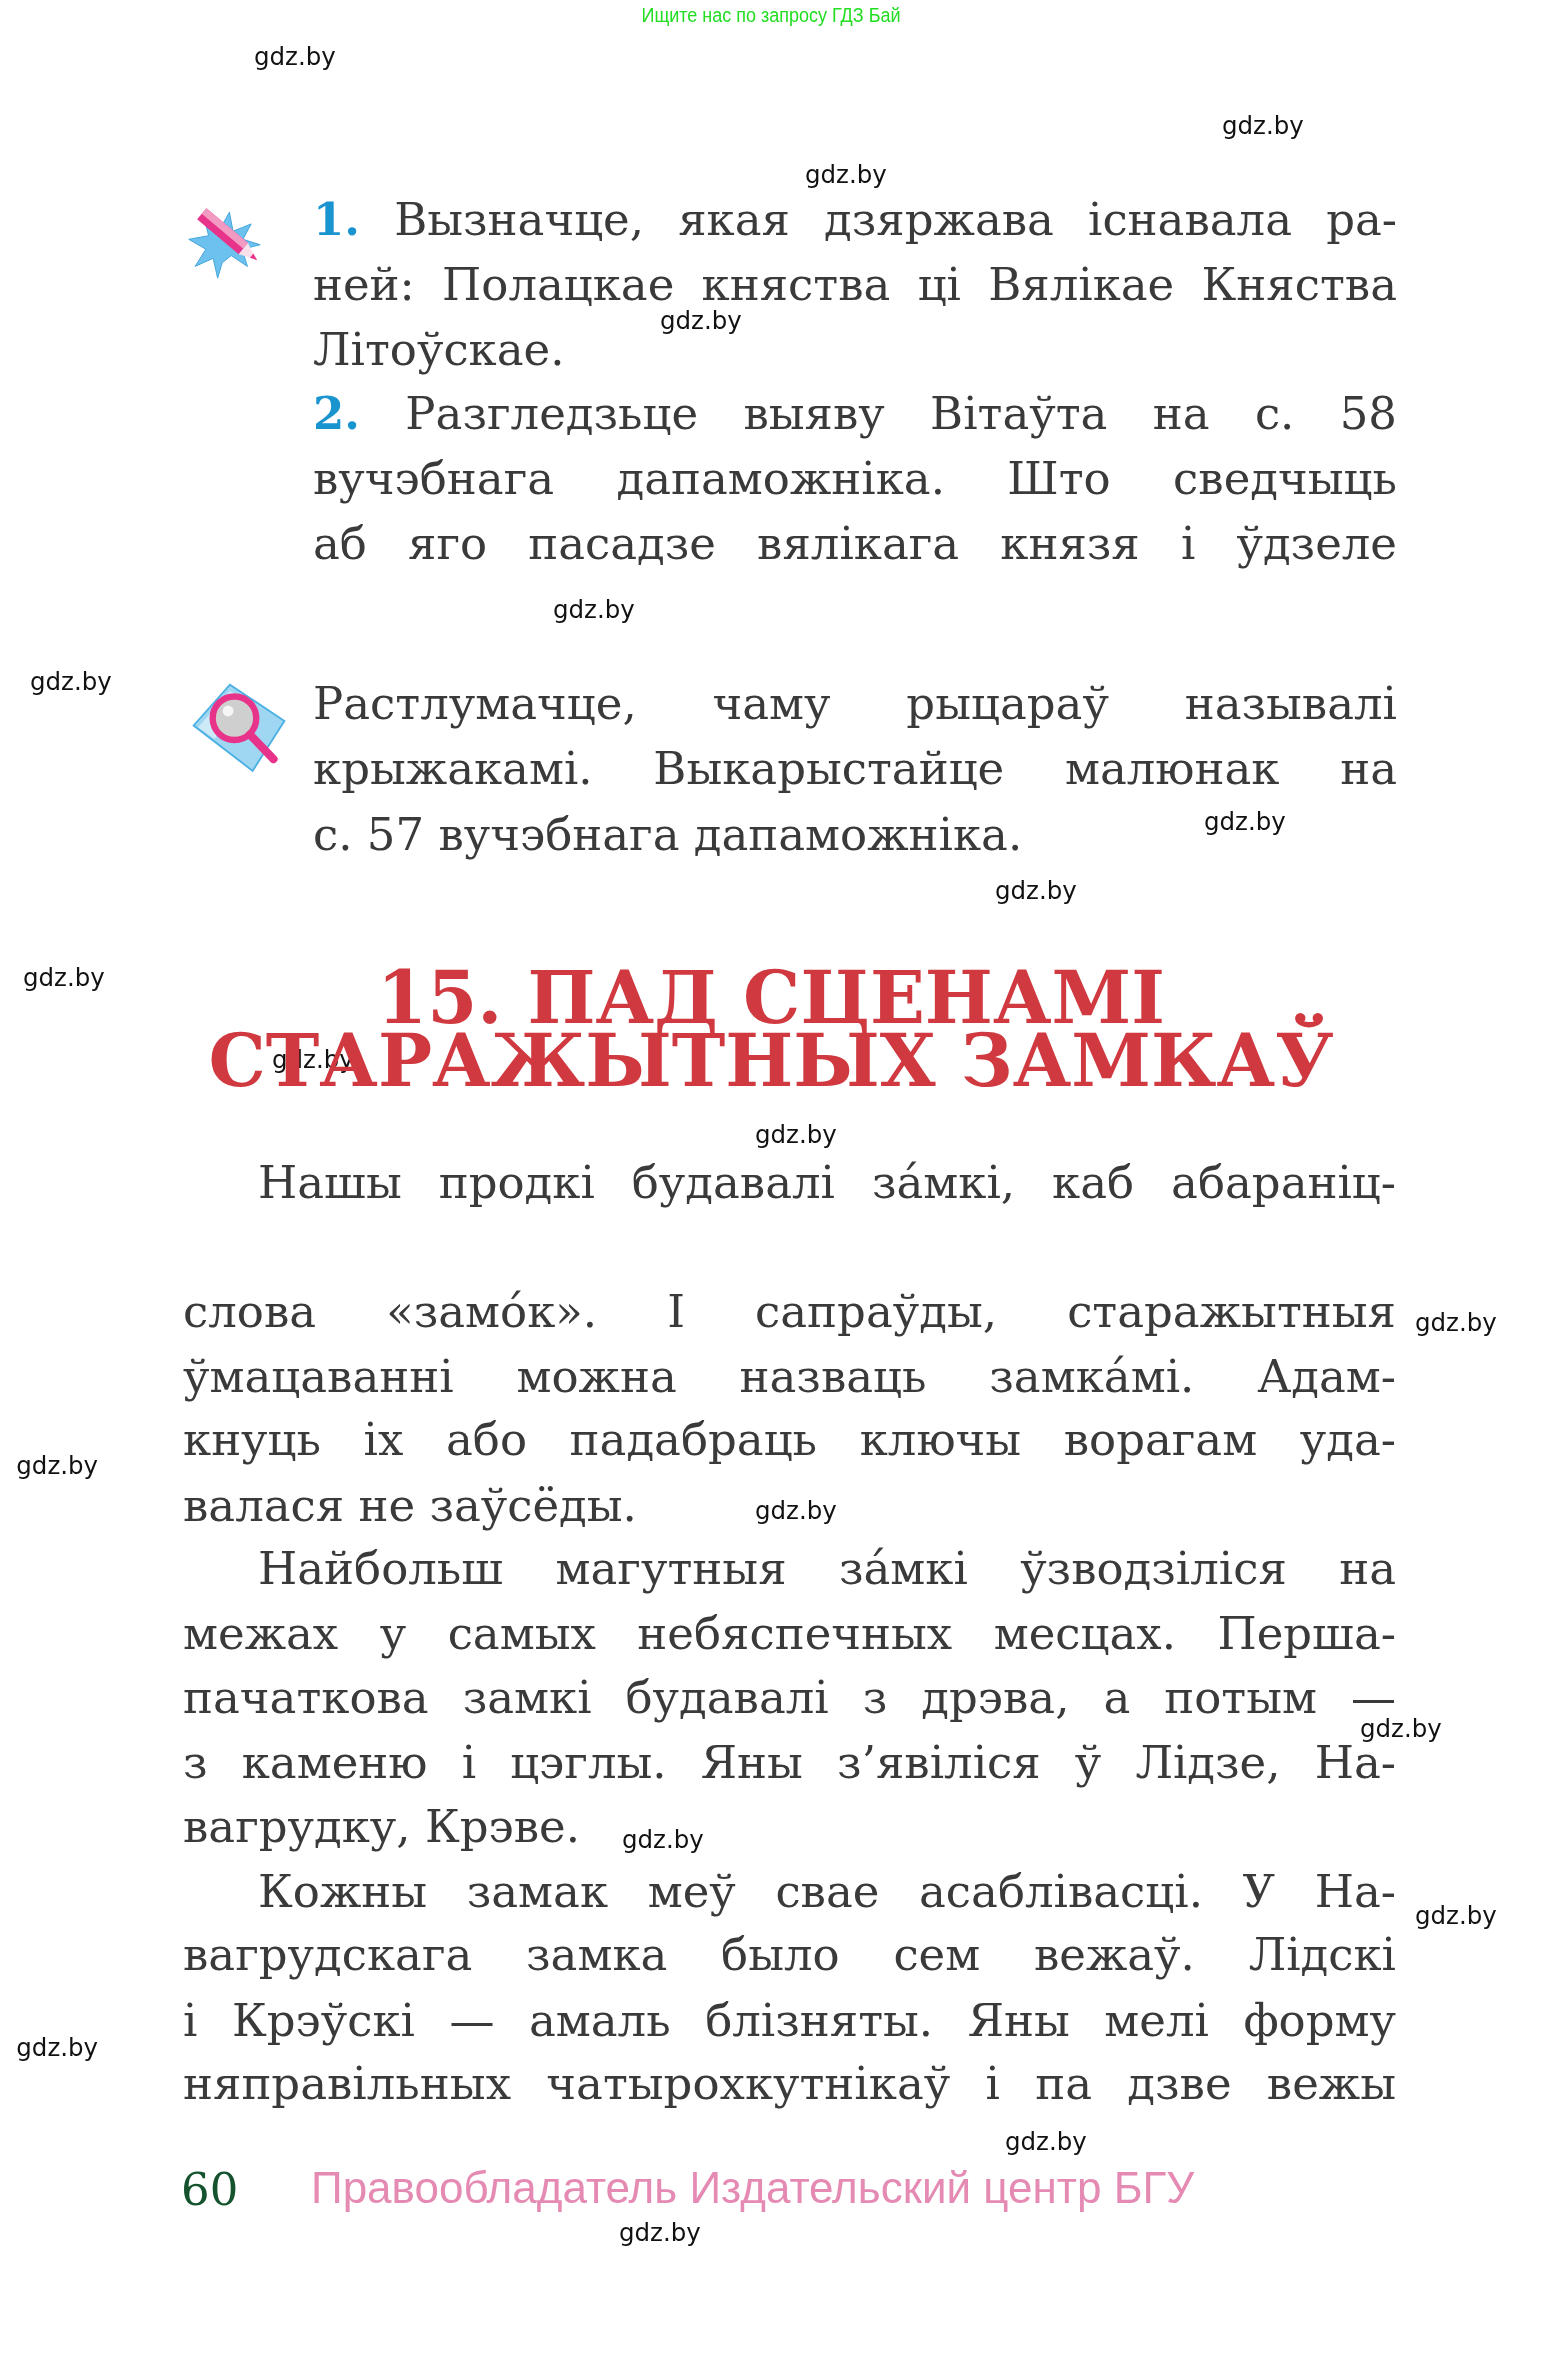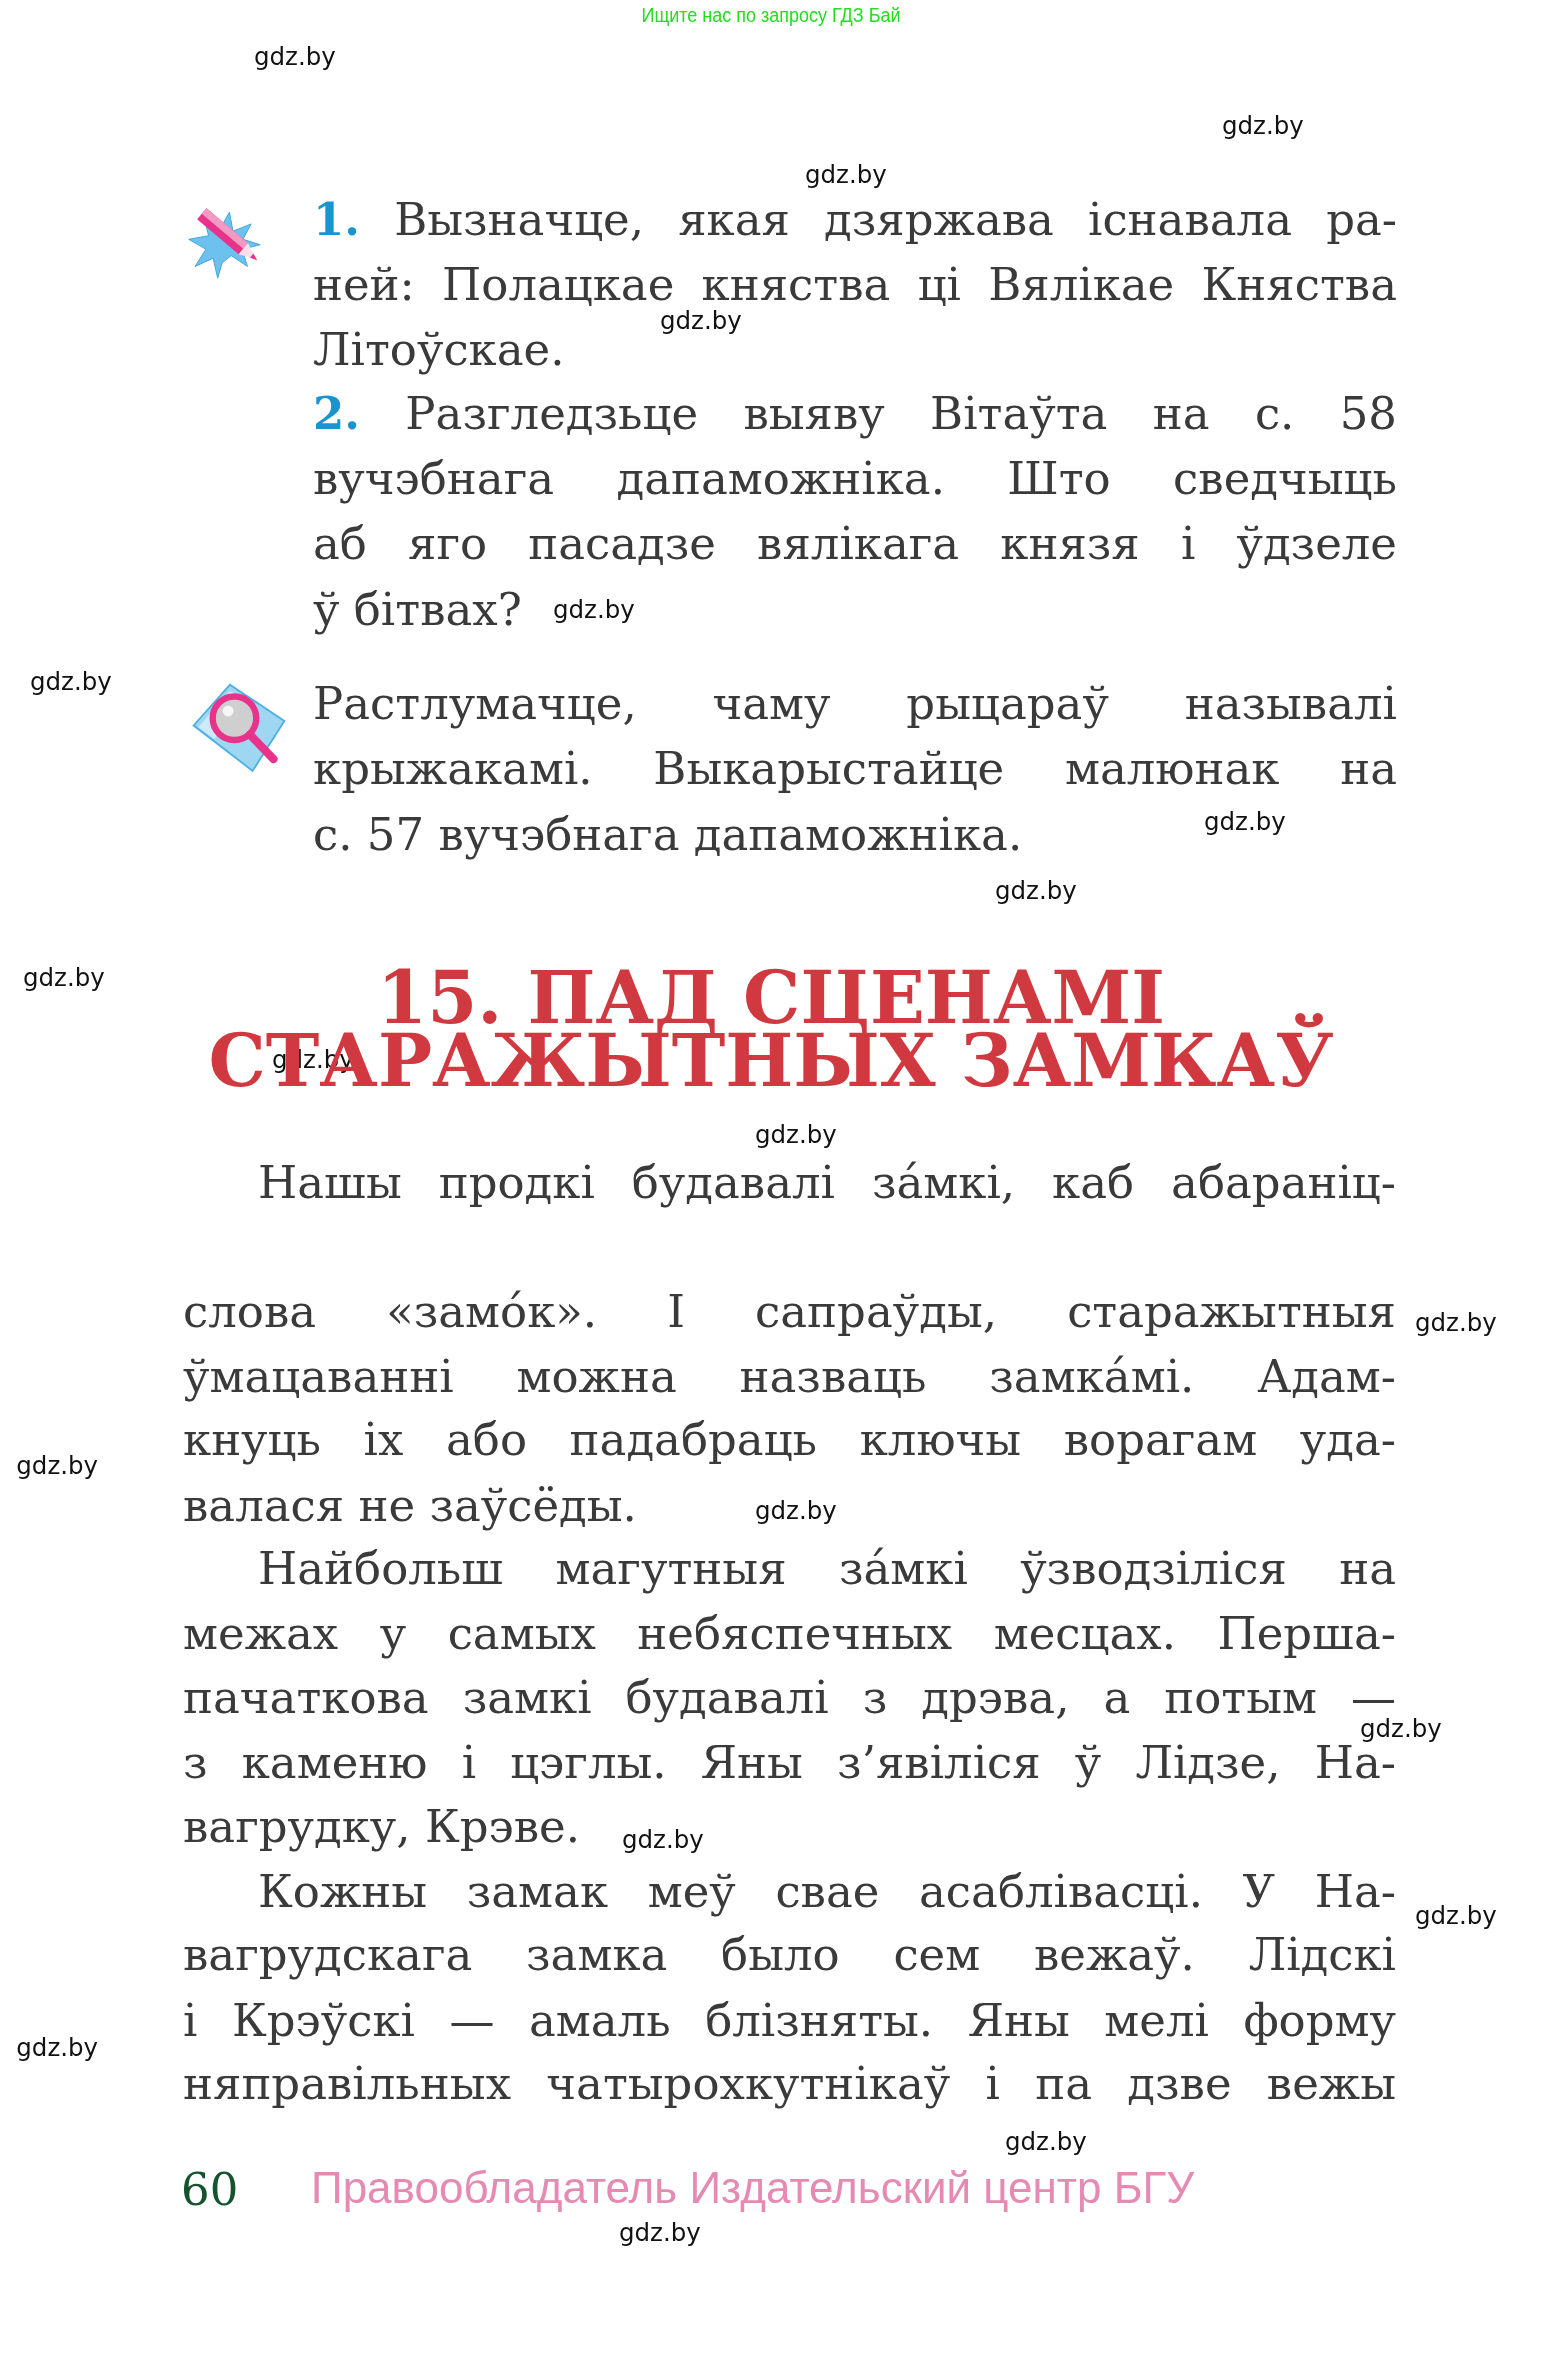--- a/index.html
+++ b/index.html
@@ -81,21 +81,20 @@
   </div>
   <div class="line serif" style="top:252px;">ней: Полацкае княства ці Вялікае Княства</div>
   <div class="line serif left" style="top:317px;">Літоўскае.</div>
 
   <div class="line serif" style="top:381px;">
     <span class="num">2.</span>
     <span>Разгледзьце выяву Вітаўта на с. 58</span>
   </div>
   <div class="line serif" style="top:446px;">вучэбнага дапаможніка. Што сведчыць</div>
   <div class="line serif" style="top:511px;">аб яго пасадзе вялікага князя і ўдзеле</div>
-  <div class="line serif left" style="top:577px;">ў бітвах?</div>
 
   <div class="icon" style="left:180px;top:671px;width:118px;height:109px;">
     <svg width="118" height="109" viewBox="0 0 130 120">
       <polygon points="15,60 55,15 115,55 80,110" fill="#9fd6f2" stroke="#4ab0e3" stroke-width="2"></polygon>
       <polygon points="20,62 55,22 70,30 38,75" fill="#cdeaf8"></polygon>
       <circle cx="60" cy="52" r="24" fill="#cfcfcf" stroke="#e8338a" stroke-width="7"></circle>
       <circle cx="53" cy="44" r="6" fill="#ffffff" opacity="0.8"></circle>
       <line x1="77" y1="70" x2="103" y2="97" stroke="#e8338a" stroke-width="9" stroke-linecap="round"></line>
     </svg>
   </div>

